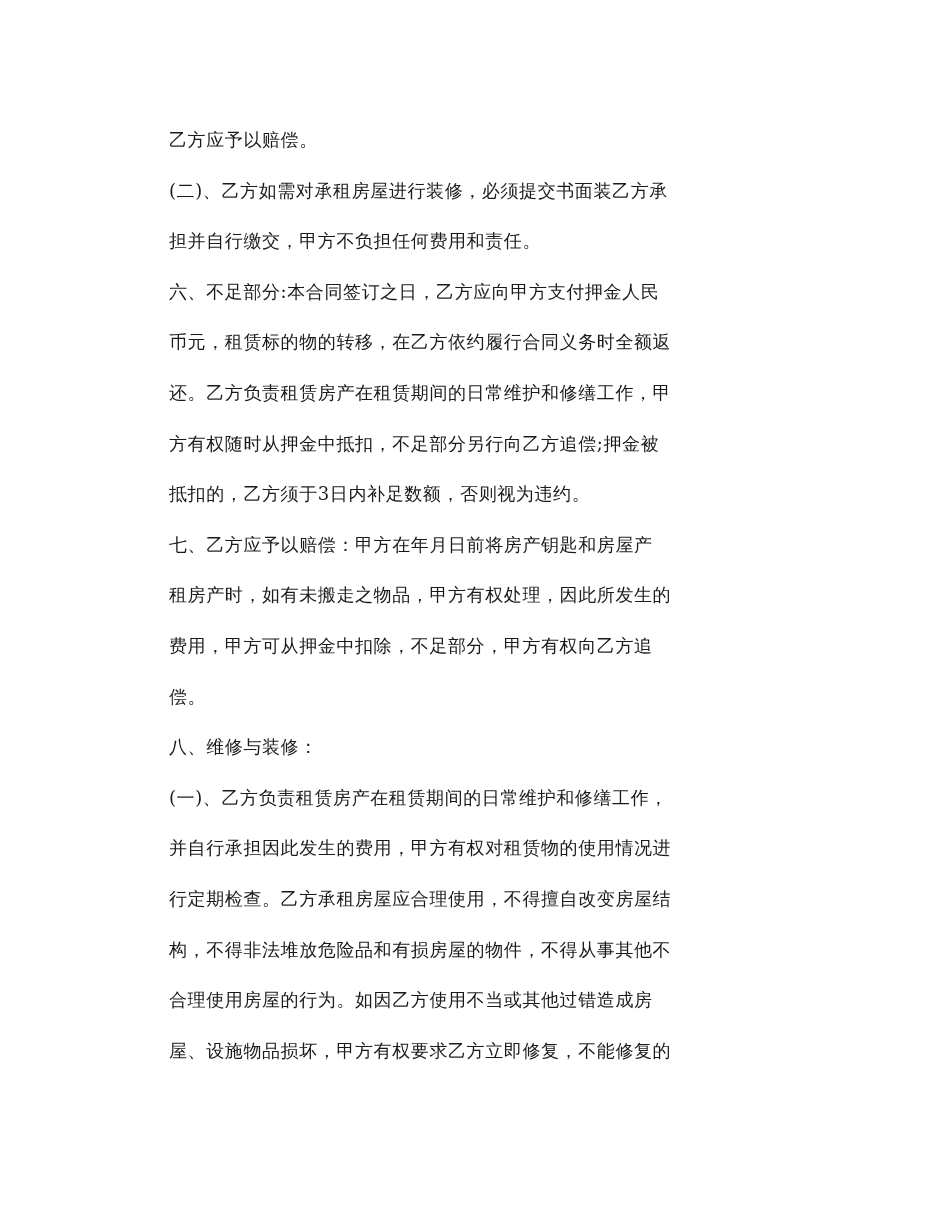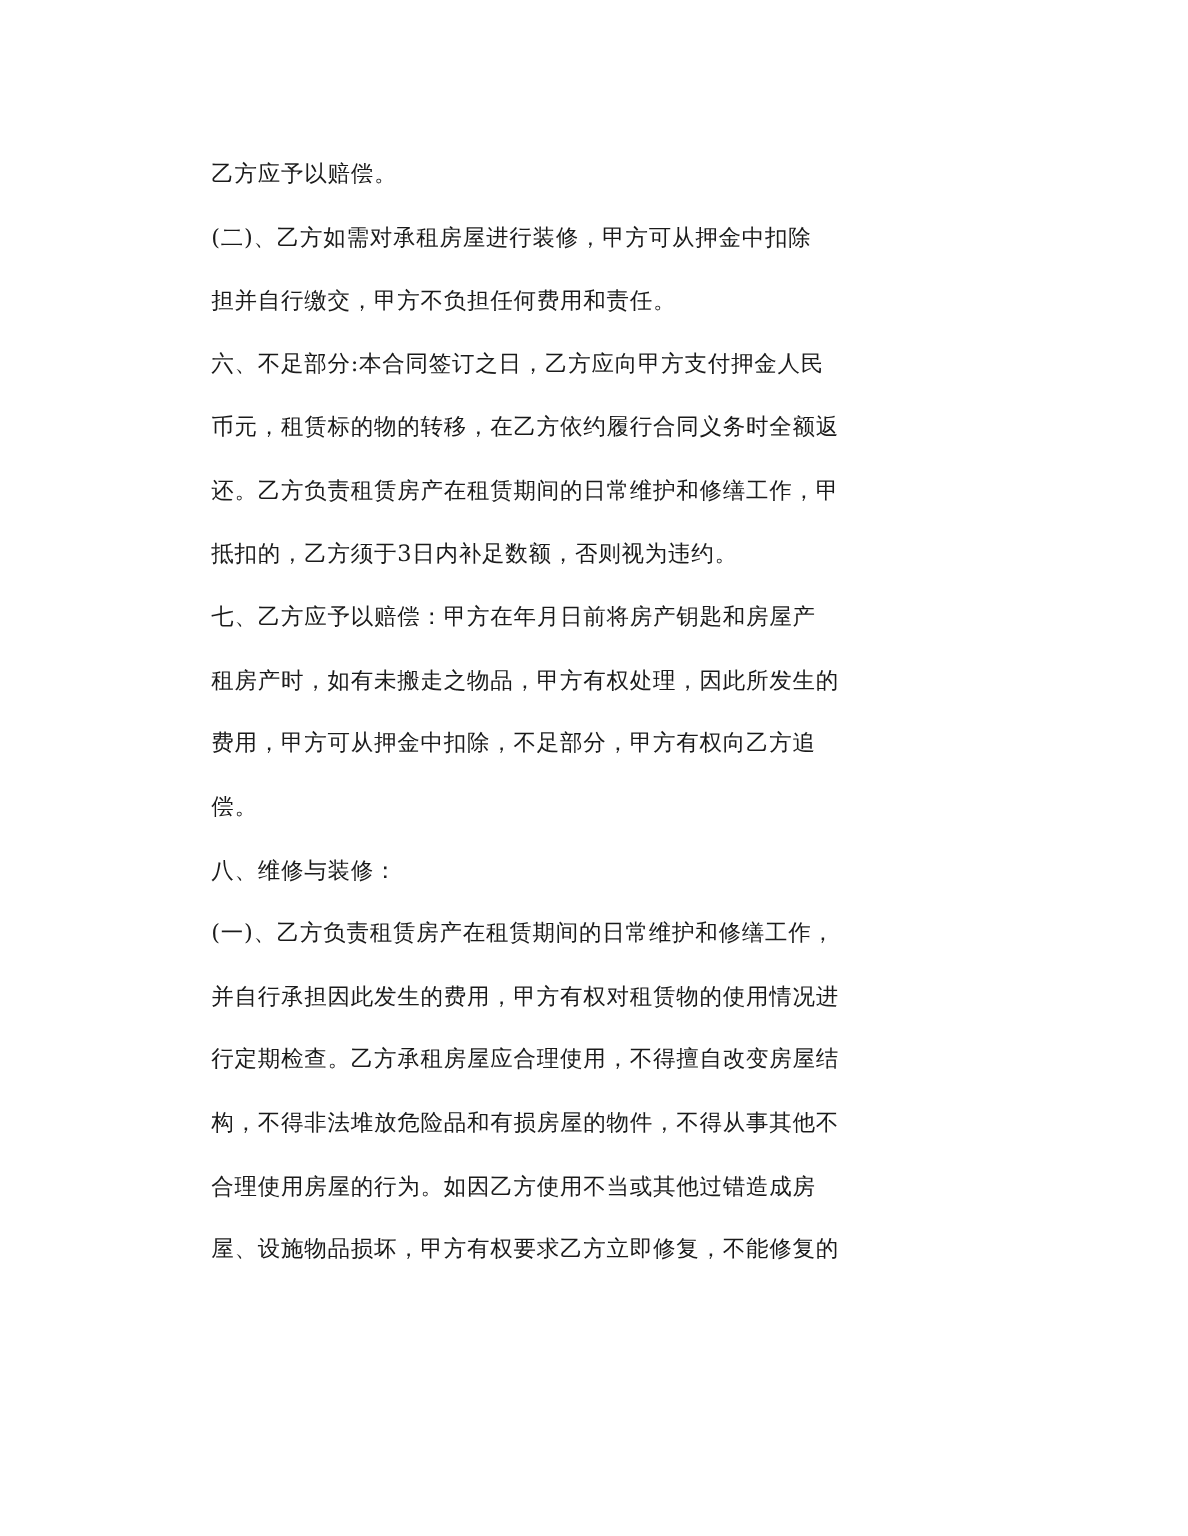--- a/index.html
+++ b/index.html
@@ -28,25 +28,26 @@
     .line {
       white-space: nowrap;
       height: 50.6px;
     }
   </style>
 </head>
 <body>
 
 <div class="page">
   <div class="line">乙方应予以赔偿。</div>
-  <div class="line">(二)、乙方如需对承租房屋进行装修，甲方可从押金中扣除</div>
+  <div class="line">(二)、乙方如需对承租房屋进行装修，必须提交书面装乙方承</div>
   <div class="line">担并自行缴交，甲方不负担任何费用和责任。</div>
   <div class="line">六、不足部分:本合同签订之日，乙方应向甲方支付押金人民</div>
   <div class="line">币元，租赁标的物的转移，在乙方依约履行合同义务时全额返</div>
   <div class="line">还。乙方负责租赁房产在租赁期间的日常维护和修缮工作，甲</div>
+  <div class="line">方有权随时从押金中抵扣，不足部分另行向乙方追偿;押金被</div>
   <div class="line">抵扣的，乙方须于3日内补足数额，否则视为违约。</div>
   <div class="line">七、乙方应予以赔偿：甲方在年月日前将房产钥匙和房屋产</div>
   <div class="line">租房产时，如有未搬走之物品，甲方有权处理，因此所发生的</div>
   <div class="line">费用，甲方可从押金中扣除，不足部分，甲方有权向乙方追</div>
   <div class="line">偿。</div>
   <div class="line">八、维修与装修：</div>
   <div class="line">(一)、乙方负责租赁房产在租赁期间的日常维护和修缮工作，</div>
   <div class="line">并自行承担因此发生的费用，甲方有权对租赁物的使用情况进</div>
   <div class="line">行定期检查。乙方承租房屋应合理使用，不得擅自改变房屋结</div>
   <div class="line">构，不得非法堆放危险品和有损房屋的物件，不得从事其他不</div>

